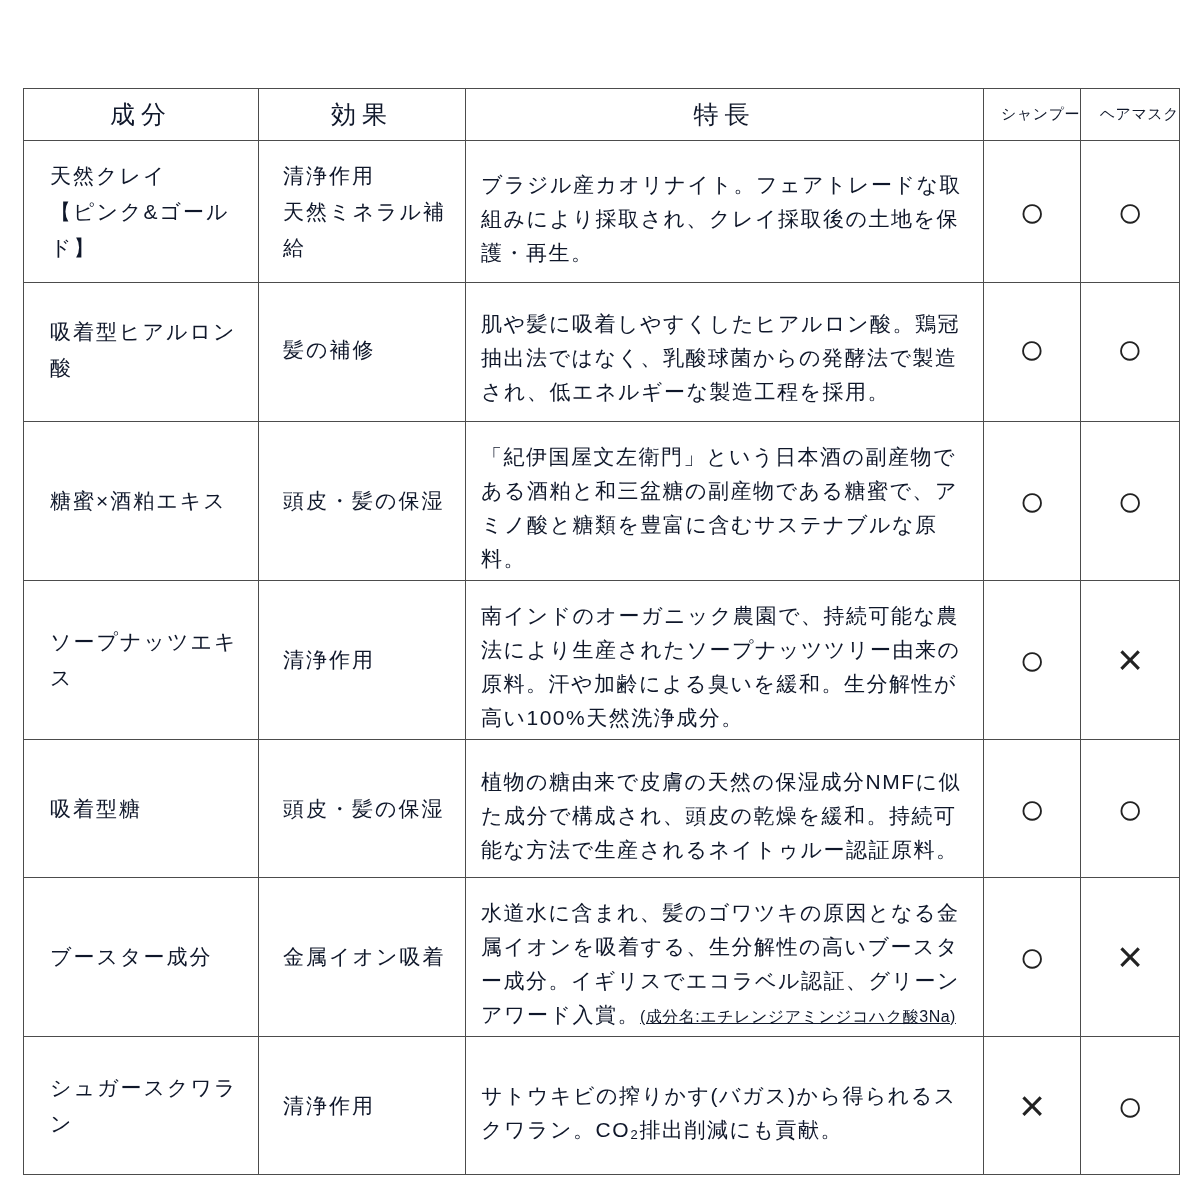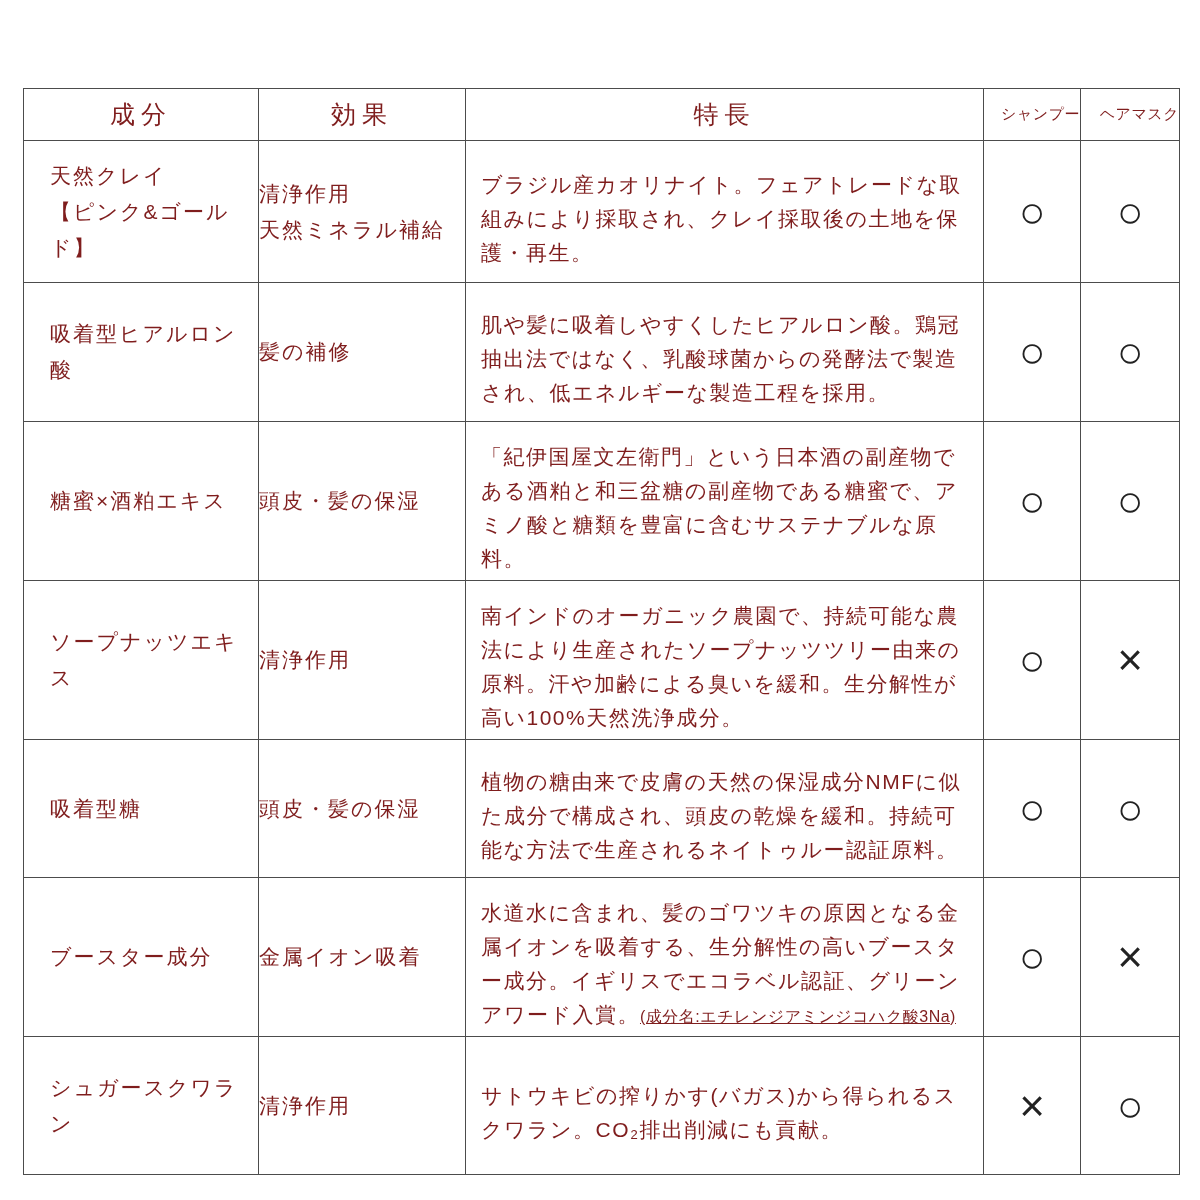--- a/index.html
+++ b/index.html
@@ -21,28 +21,28 @@
     position:absolute;
     left:23px;
     top:88px;
     width:1156px;
     border-collapse:collapse;
     table-layout:fixed;
   }
   td,th{
     border:1.5px solid #4c4c4c;
     vertical-align:middle;
-    color:#7f1d1d;
+    color:#0f172a;
     font-weight:400;
     padding:0;
     overflow:hidden;
   }
   tr.hdr{height:52px;}
   tr.rh1{height:142px;}
-  tr.rh2{height:139px;}
+  tr.rh2{height:139px;font-family:Liberation Mono, monospace;}
   tr.rh3{height:141px;}
   tr.rh4{height:142px;}
   tr.rh5{height:138px;}
   tr.rh6{height:142px;}
   tr.rh7{height:138px;margin-top:21px;}
 
   tr.hdr th.big{
     font-size:25px;
     letter-spacing:6px;
     text-align:center;
@@ -56,20 +56,21 @@
     text-align:left;
     padding-left:26px;
     padding-right:6px;
     font-size:21px;
     letter-spacing:2px;
     line-height:36px;
     white-space:pre-line;
   }
   td.c2{
     text-align:left;
+    padding-left:24px;
     padding-right:6px;
     font-size:21px;
     letter-spacing:2px;
     line-height:36px;
     white-space:pre-line;
   }
   td.c3{
     text-align:left;
     padding:18px 8px 2px 15px;
     font-size:21px;

